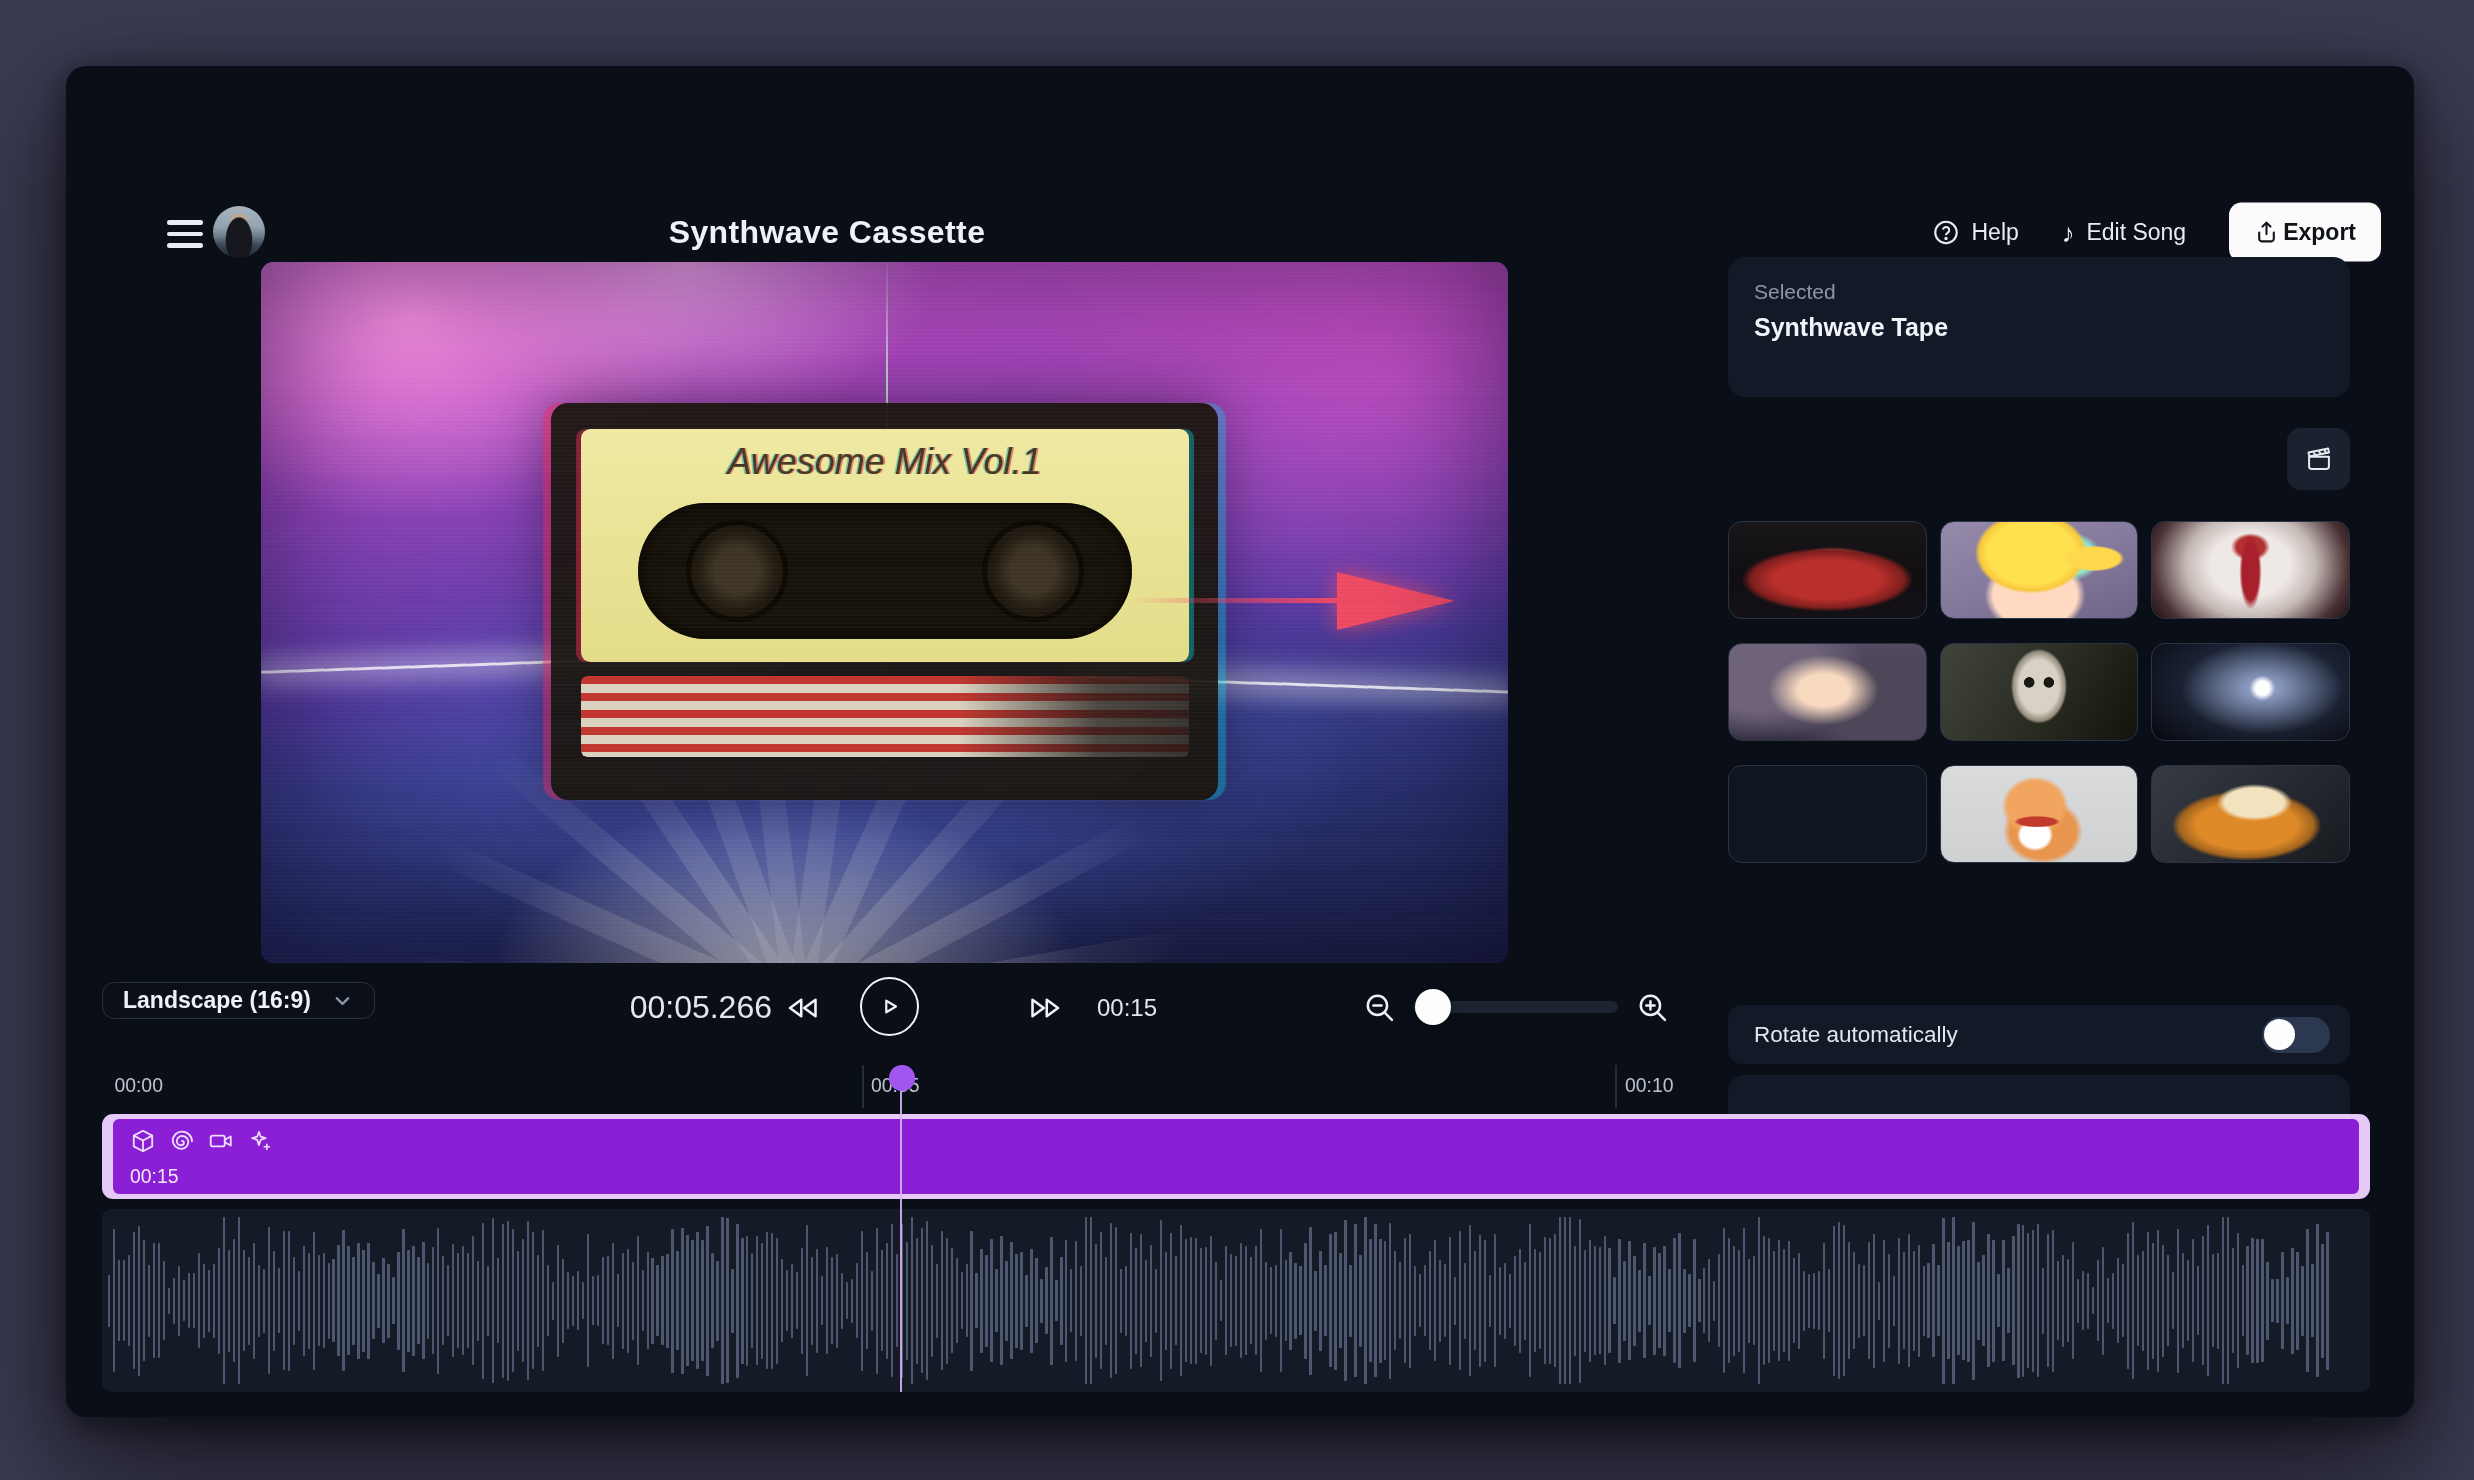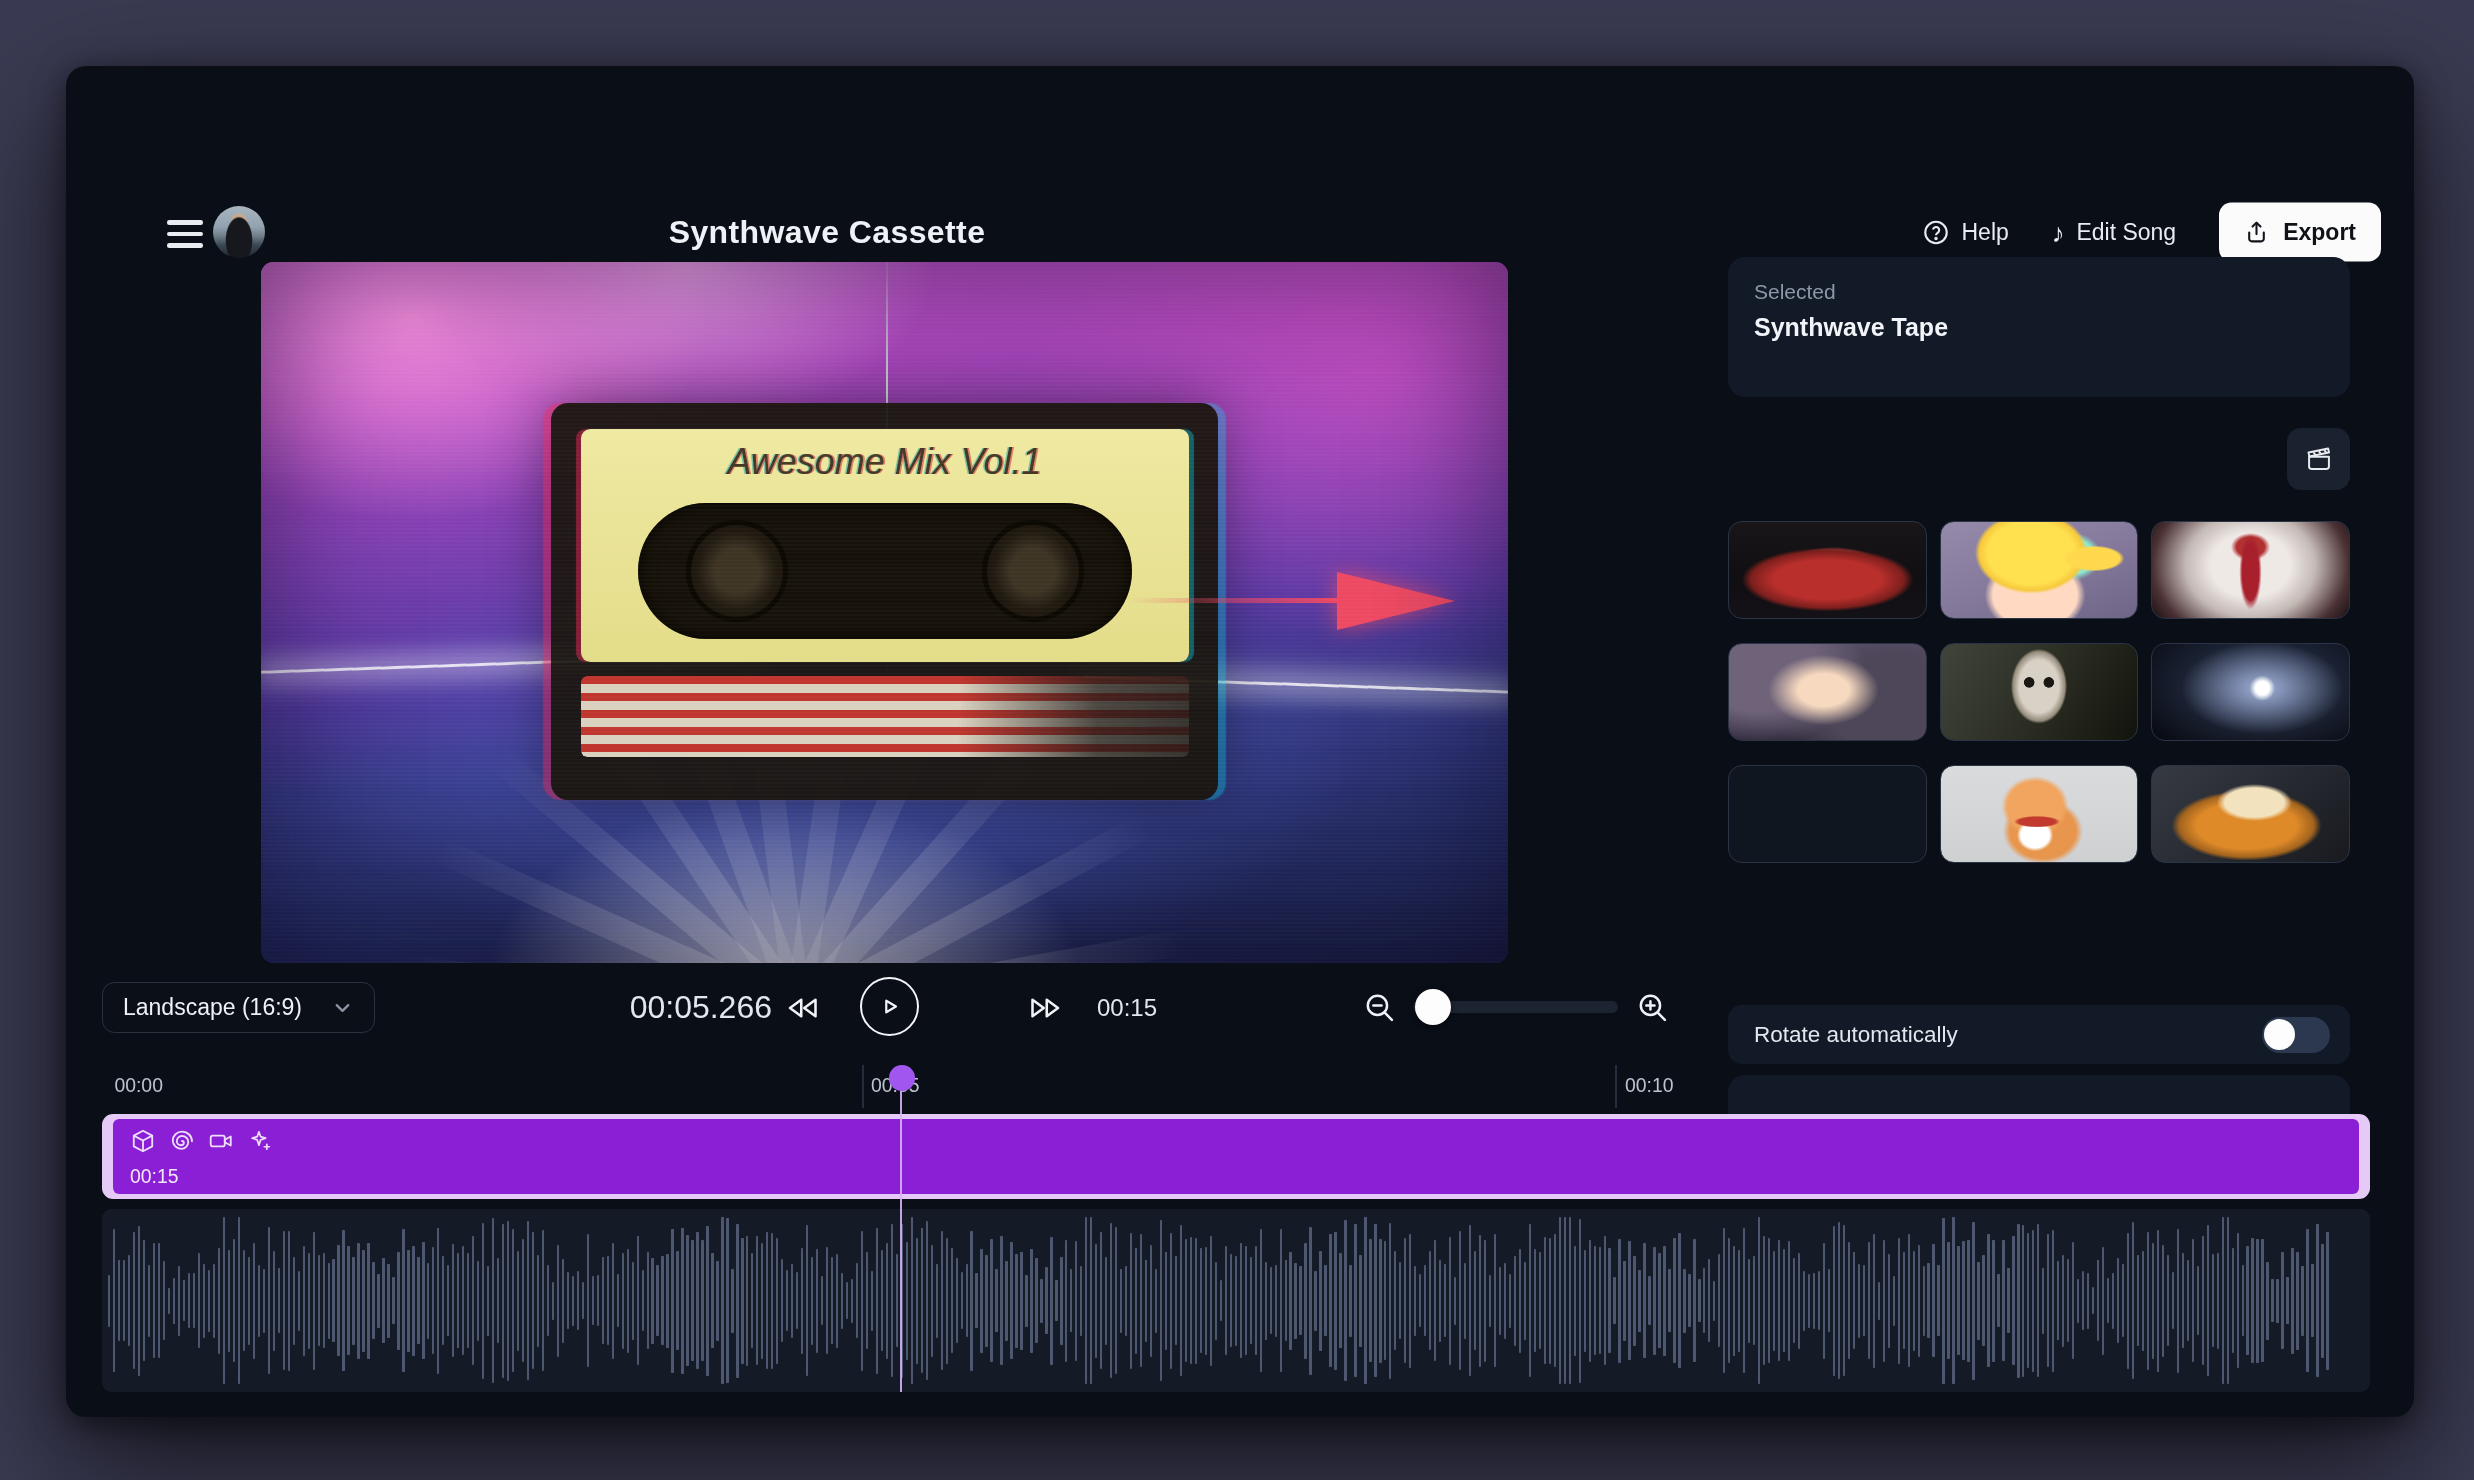--- a/index.html
+++ b/index.html
@@ -31,21 +31,21 @@
   .hamburger i{height:4.7px;border-radius:2.3px;background:#e9ecf1;}
   .avatar{position:absolute;left:147px;top:140px;width:52px;height:52px;border-radius:50%;overflow:hidden;
     background:
       radial-gradient(23px 40px at 50% 66%, #16181d 0 55%, transparent 60%),
       radial-gradient(12.4px 11px at 50% 28%, #c9a88c 0 60%, transparent 65%),
       linear-gradient(180deg,#a8b5bf 0%,#92a3b0 40%,#6f7d89 58%,#3a4854 75%,#20262d 100%);}
   .project-title{position:absolute;left:761px;top:166px;transform:translate(-50%,-50%);font-size:32px;font-weight:700;color:#eef1f6;letter-spacing:0.4px;}
   .header-actions{position:absolute;right:33px;top:166px;transform:translateY(-50%);display:flex;align-items:center;gap:43px;}
   .hbtn{display:flex;align-items:center;gap:11.6px;color:#e8ebf0;font-size:23px;cursor:pointer;}
   .note-glyph{font-size:26px;line-height:1;}
-  .export-btn{display:flex;align-items:center;gap:14px;background:#fbfbfc;color:#0f1318;height:59px;padding:0 25px;border-radius:12.4px;font-size:23px;font-weight:600;cursor:pointer;}
+  .export-btn{display:flex;align-items:center;gap:4px;background:#fbfbfc;color:#0f1318;height:59px;padding:0 25px;border-radius:12.4px;font-size:23px;font-weight:600;cursor:pointer;}
 
   
   .preview{position:absolute;left:195px;top:196px;width:1247px;height:701px;border-radius:12.4px;overflow:hidden;background:#1a1238;cursor:pointer;}
   .pv-bg{position:absolute;inset:0;background:
       radial-gradient(481px 326px at 12% 8%, rgba(255,150,228,.9), transparent 62%),
       radial-gradient(419px 279px at 34% 0%, rgba(255,196,244,.65), transparent 60%),
       radial-gradient(558px 403px at 90% 16%, rgba(214,82,196,.55), transparent 65%),
       radial-gradient(760px 326px at 46% 70%, rgba(92,112,226,.5), transparent 70%),
       radial-gradient(434px 264px at 42% 102%, rgba(255,255,255,.65), transparent 68%),
       linear-gradient(175deg,#c054c8 0%,#ab46bd 18%,#8040b2 36%,#5838a2 52%,#353884 66%,#252c66 80%,#181d42 100%);}
@@ -66,21 +66,21 @@
   .cas-stripes{position:absolute;left:29.5px;right:29.5px;top:273px;height:81px;border-radius:6.2px;opacity:.9;
       background:repeating-linear-gradient(180deg,#d23a32 0 8.5px,#efe6d2 8.5px 17px);
       -webkit-mask-image:linear-gradient(90deg,#000 0 62%,rgba(0,0,0,.25) 85%,rgba(0,0,0,.15) 100%);
       mask-image:linear-gradient(90deg,#000 0 62%,rgba(0,0,0,.25) 85%,rgba(0,0,0,.15) 100%);}
   .red-arrow{position:absolute;left:1076px;top:310px;width:0;height:0;border-left:118px solid #ef4a63;border-top:29px solid transparent;border-bottom:29px solid transparent;filter:drop-shadow(0 0 11px rgba(239,74,99,.7));}
   .red-arrow-line{position:absolute;left:868px;top:336px;width:211px;height:4.7px;background:linear-gradient(90deg,rgba(239,74,99,0),#ef4a63);}
   .pv-scan{position:absolute;inset:0;background:repeating-linear-gradient(0deg,rgba(255,255,255,.025) 0 1.6px,transparent 1.6px 3.9px);}
   .pv-vignette{position:absolute;inset:0;box-shadow:inset 0 0 140px rgba(10,5,30,.55);}
 
   
-  .aspect-select{position:absolute;left:36px;top:916px;width:273px;height:51px;border:1.6px solid #29323f;border-radius:12.4px;display:flex;align-items:center;justify-content:space-between;padding:0 20px;color:#eef1f5;font-size:23px;font-weight:400;cursor:pointer;background:#0b0f18;}
+  .aspect-select{position:absolute;left:36px;top:916px;width:273px;height:37px;border:1.6px solid #29323f;border-radius:12.4px;display:flex;align-items:center;justify-content:space-between;padding:0 20px;color:#eef1f5;font-size:23px;font-weight:700;cursor:pointer;background:#0b0f18;}
   .t-cur{position:absolute;left:535px;top:916px;width:171px;height:51px;line-height:51px;text-align:right;font-size:32px;color:#e2e6ed;}
   .tbtn{position:absolute;top:916px;height:51px;display:flex;align-items:center;justify-content:center;cursor:pointer;}
   .t-rw{left:712px;width:48px;} .t-ff{left:956px;width:48px;}
   .t-play{position:absolute;left:794px;top:911px;width:59px;height:59px;border:2.3px solid #f3f5f8;border-radius:50%;display:flex;align-items:center;justify-content:center;cursor:pointer;}
   .t-dur{position:absolute;left:1031px;top:916px;height:51px;line-height:51px;font-size:24px;color:#e2e6ed;}
   .z-out{left:1290px;width:47px;} .z-in{left:1563px;width:47px;}
   .slider-track{position:absolute;left:1347px;top:935px;width:205px;height:12.4px;border-radius:6.2px;background:#1c2432;cursor:pointer;}
   .slider-knob{position:absolute;left:1349px;top:923px;width:36px;height:36px;border-radius:50%;background:#fdfdfe;cursor:grab;box-shadow:0 1.6px 6.2px rgba(0,0,0,.5);}
 
   

